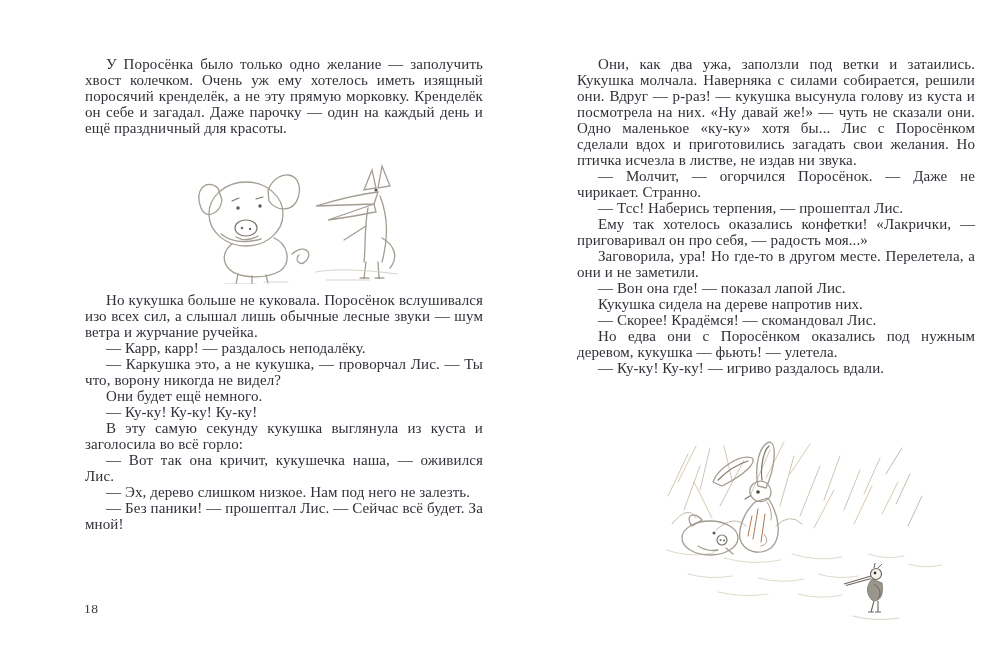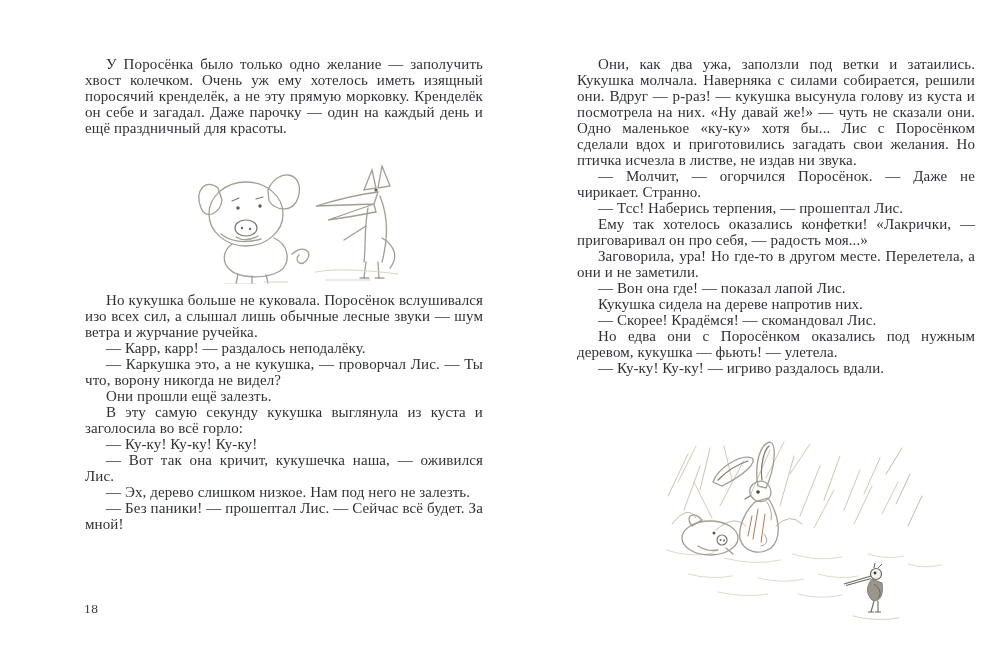--- a/index.html
+++ b/index.html
@@ -73,23 +73,23 @@
         <path class="pencil-dark" d="M194,122 h9 M209,122 h9"></path>
         <path class="hatch" stroke="#d8d3c9" d="M150,116 C170,112 200,114 232,118 M160,124 h44"></path>
       </g>
     </svg>
   </div>
 
   <div class="textcol" id="left-text-bottom">
     <p>Но кукушка больше не куковала. Поросёнок вслушивался изо всех сил, а слышал лишь обычные лесные звуки — шум ветра и журчание ручейка.</p>
     <p>— Карр, карр! — раздалось неподалёку.</p>
     <p>— Каркушка это, а не кукушка, — проворчал Лис. — Ты что, ворону никогда не видел?</p>
-    <p>Они прошли ещё залезть.</p>
+    <p>Они будет ещё немного.</p>
+    <p>— Ку-ку! Ку-ку! Ку-ку!</p>
     <p>В эту самую секунду кукушка выглянула из куста и заголосила во всё горло:</p>
-    <p>— Ку-ку! Ку-ку! Ку-ку!</p>
     <p>— Вот так она кричит, кукушечка наша, — оживился Лис.</p>
     <p>— Эх, дерево слишком низкое. Нам под него не залезть.</p>
     <p>— Без паники! — прошептал Лис. — Сейчас всё будет. За мной!</p>
   </div>
 
   <div class="pagenum">18</div>
 
   <div class="textcol" id="right-text">
     <p>Они, как два ужа, заползли под ветки и затаились. Кукушка молчала. Наверняка с силами собирается, решили они. Вдруг — р-раз! — кукушка высунула голову из куста и посмотрела на них. «Ну давай же!» — чуть не сказали они. Одно маленькое «ку-ку» хотя бы... Лис с Поросёнком сделали вдох и приготовились загадать свои желания. Но птичка исчезла в листве, не издав ни звука.</p>
     <p>— Молчит, — огорчился Поросёнок. — Даже не чирикает. Странно.</p>

